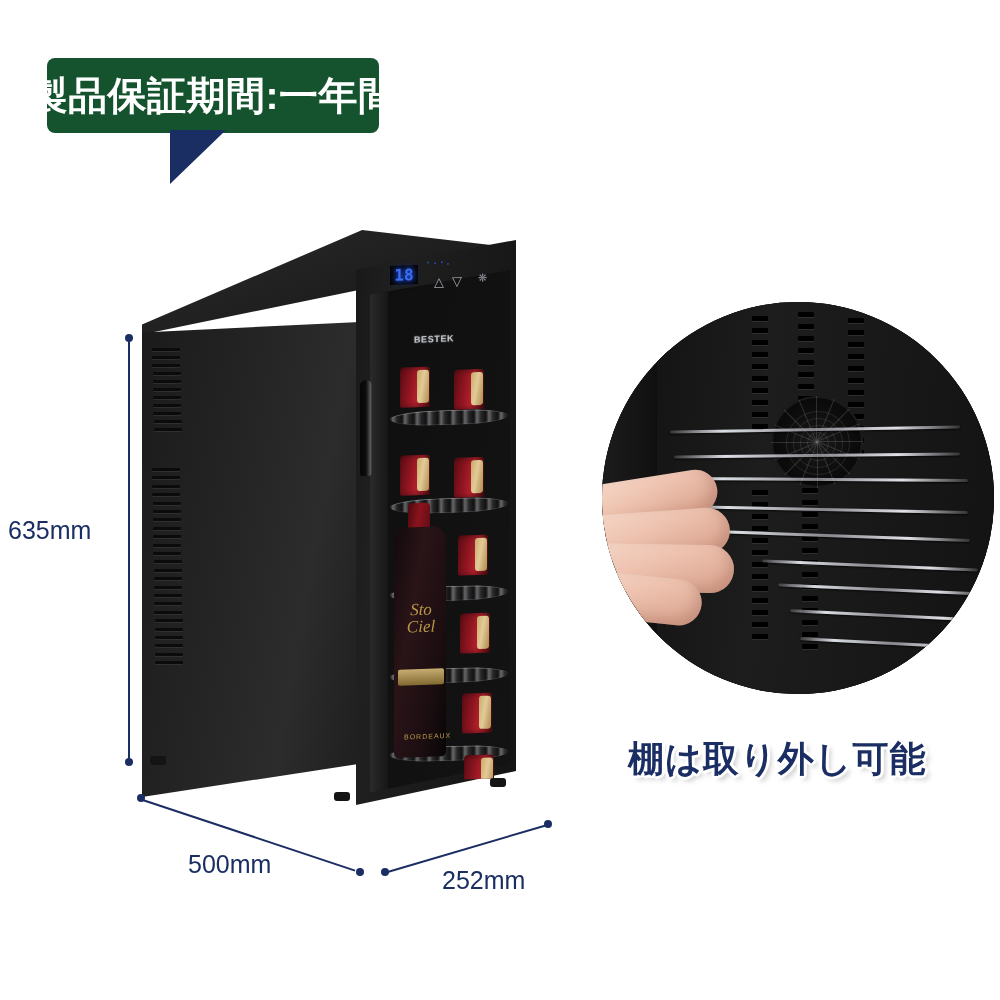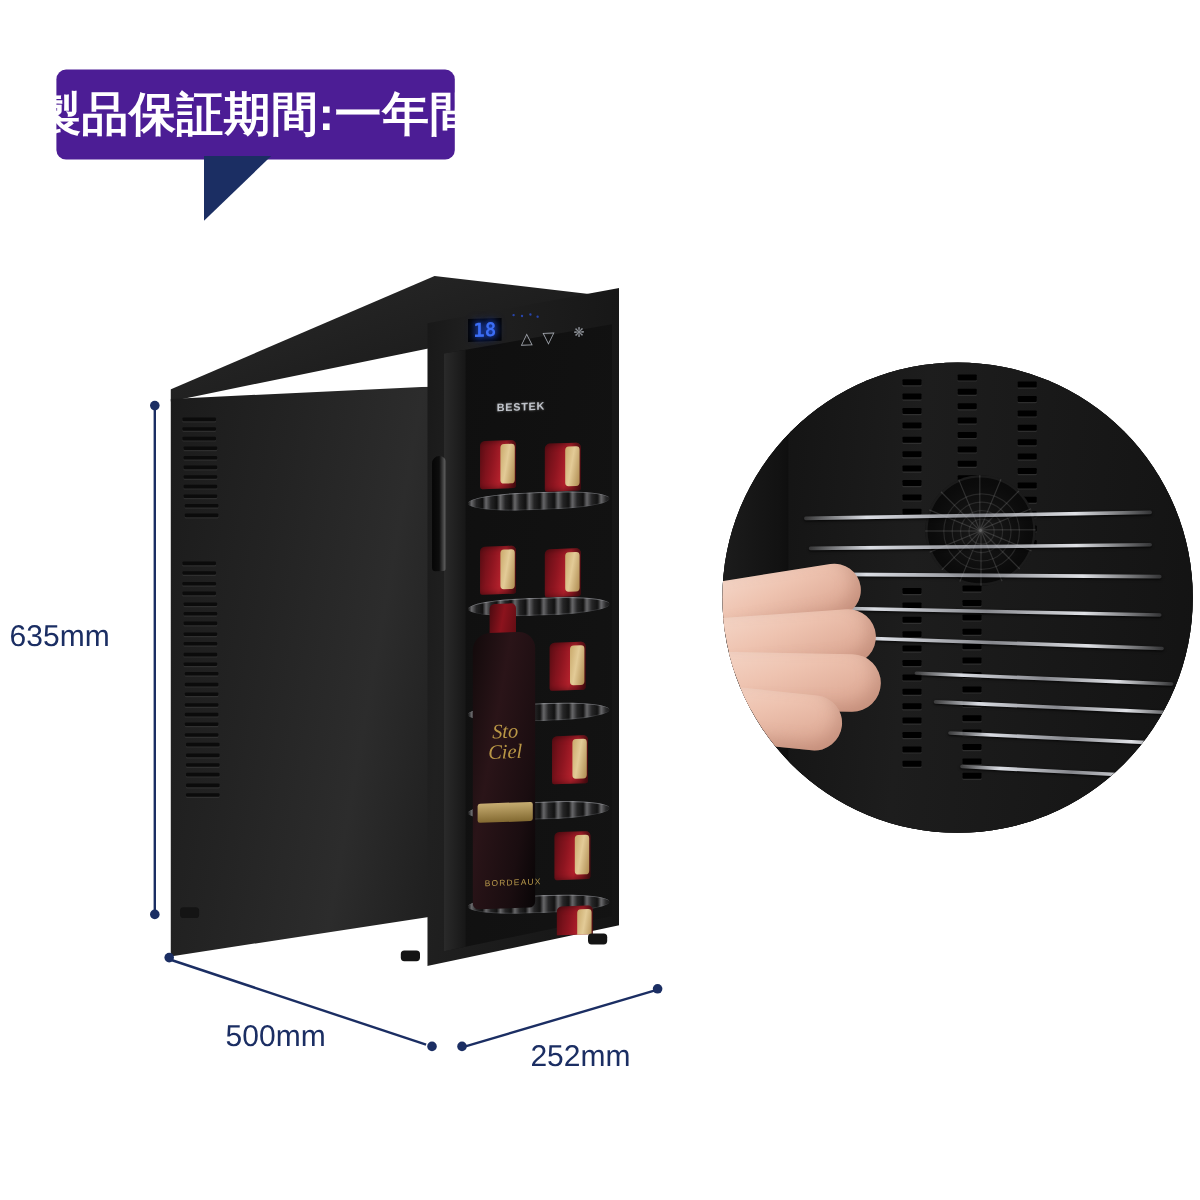--- a/index.html
+++ b/index.html
@@ -27,21 +27,21 @@
     left: 47px;
     top: 58px;
     width: 410px;
     height: 130px;
   }
   .badge {
     position: absolute;
     left: 0; top: 0;
     width: 332px;
     height: 75px;
-    background: #4c1d95;
+    background: #14532d;
     border-radius: 8px;
     display: flex;
     align-items: center;
     justify-content: center;
   }
   .badge-text {
     color: #ffffff;
     font-size: 39px;
     font-weight: bold;
     letter-spacing: 0.5px;
@@ -695,14 +695,15 @@
     <div class="wire-shelf" style="left:198px; top:340px; width:186px; transform: rotate(3deg);"></div>
 
     <div class="hand">
       <div class="finger" style="left:0px;   top:0px;  width:150px; height:44px; transform: rotate(-9deg);"></div>
       <div class="finger" style="left:-6px;  top:34px; width:168px; height:46px; transform: rotate(-4deg);"></div>
       <div class="finger" style="left:-10px; top:66px; width:176px; height:48px; transform: rotate(1deg);"></div>
       <div class="finger" style="left:-16px; top:96px; width:150px; height:46px; transform: rotate(6deg);"></div>
     </div>
   </div>
 
+  <div class="caption">棚は取り外し可能</div>
 
 </div>
 
 </body></html>

